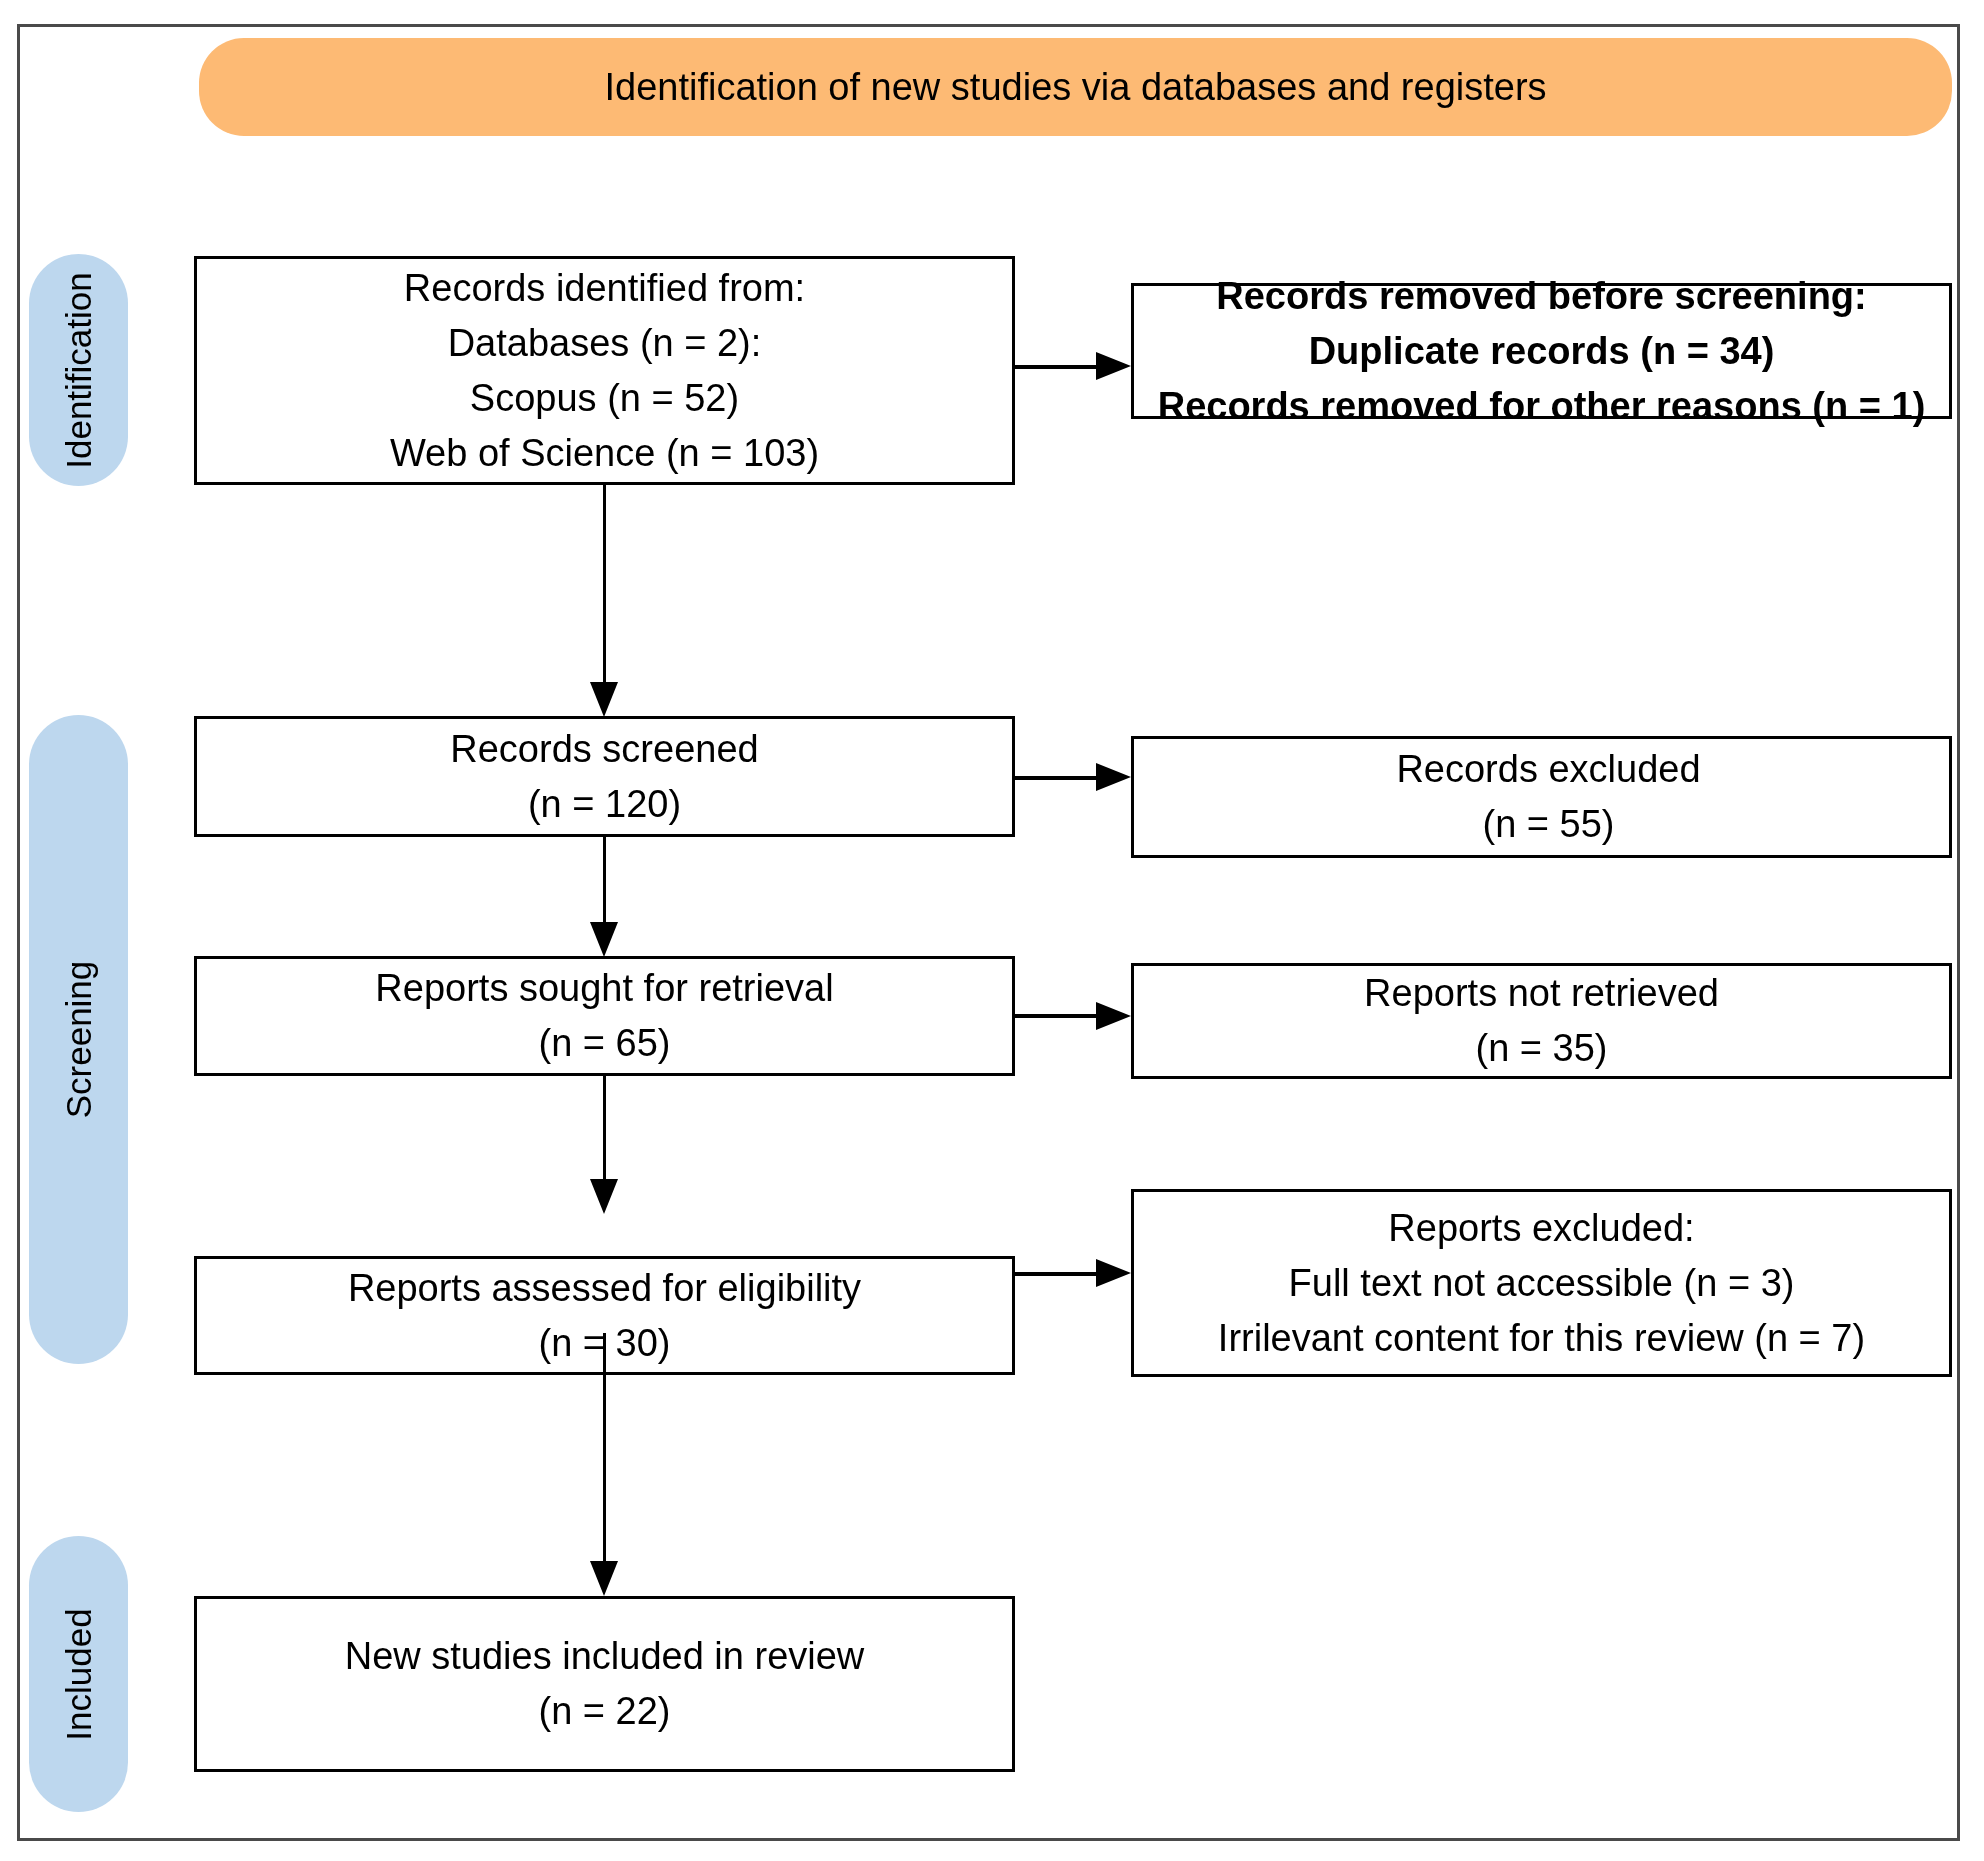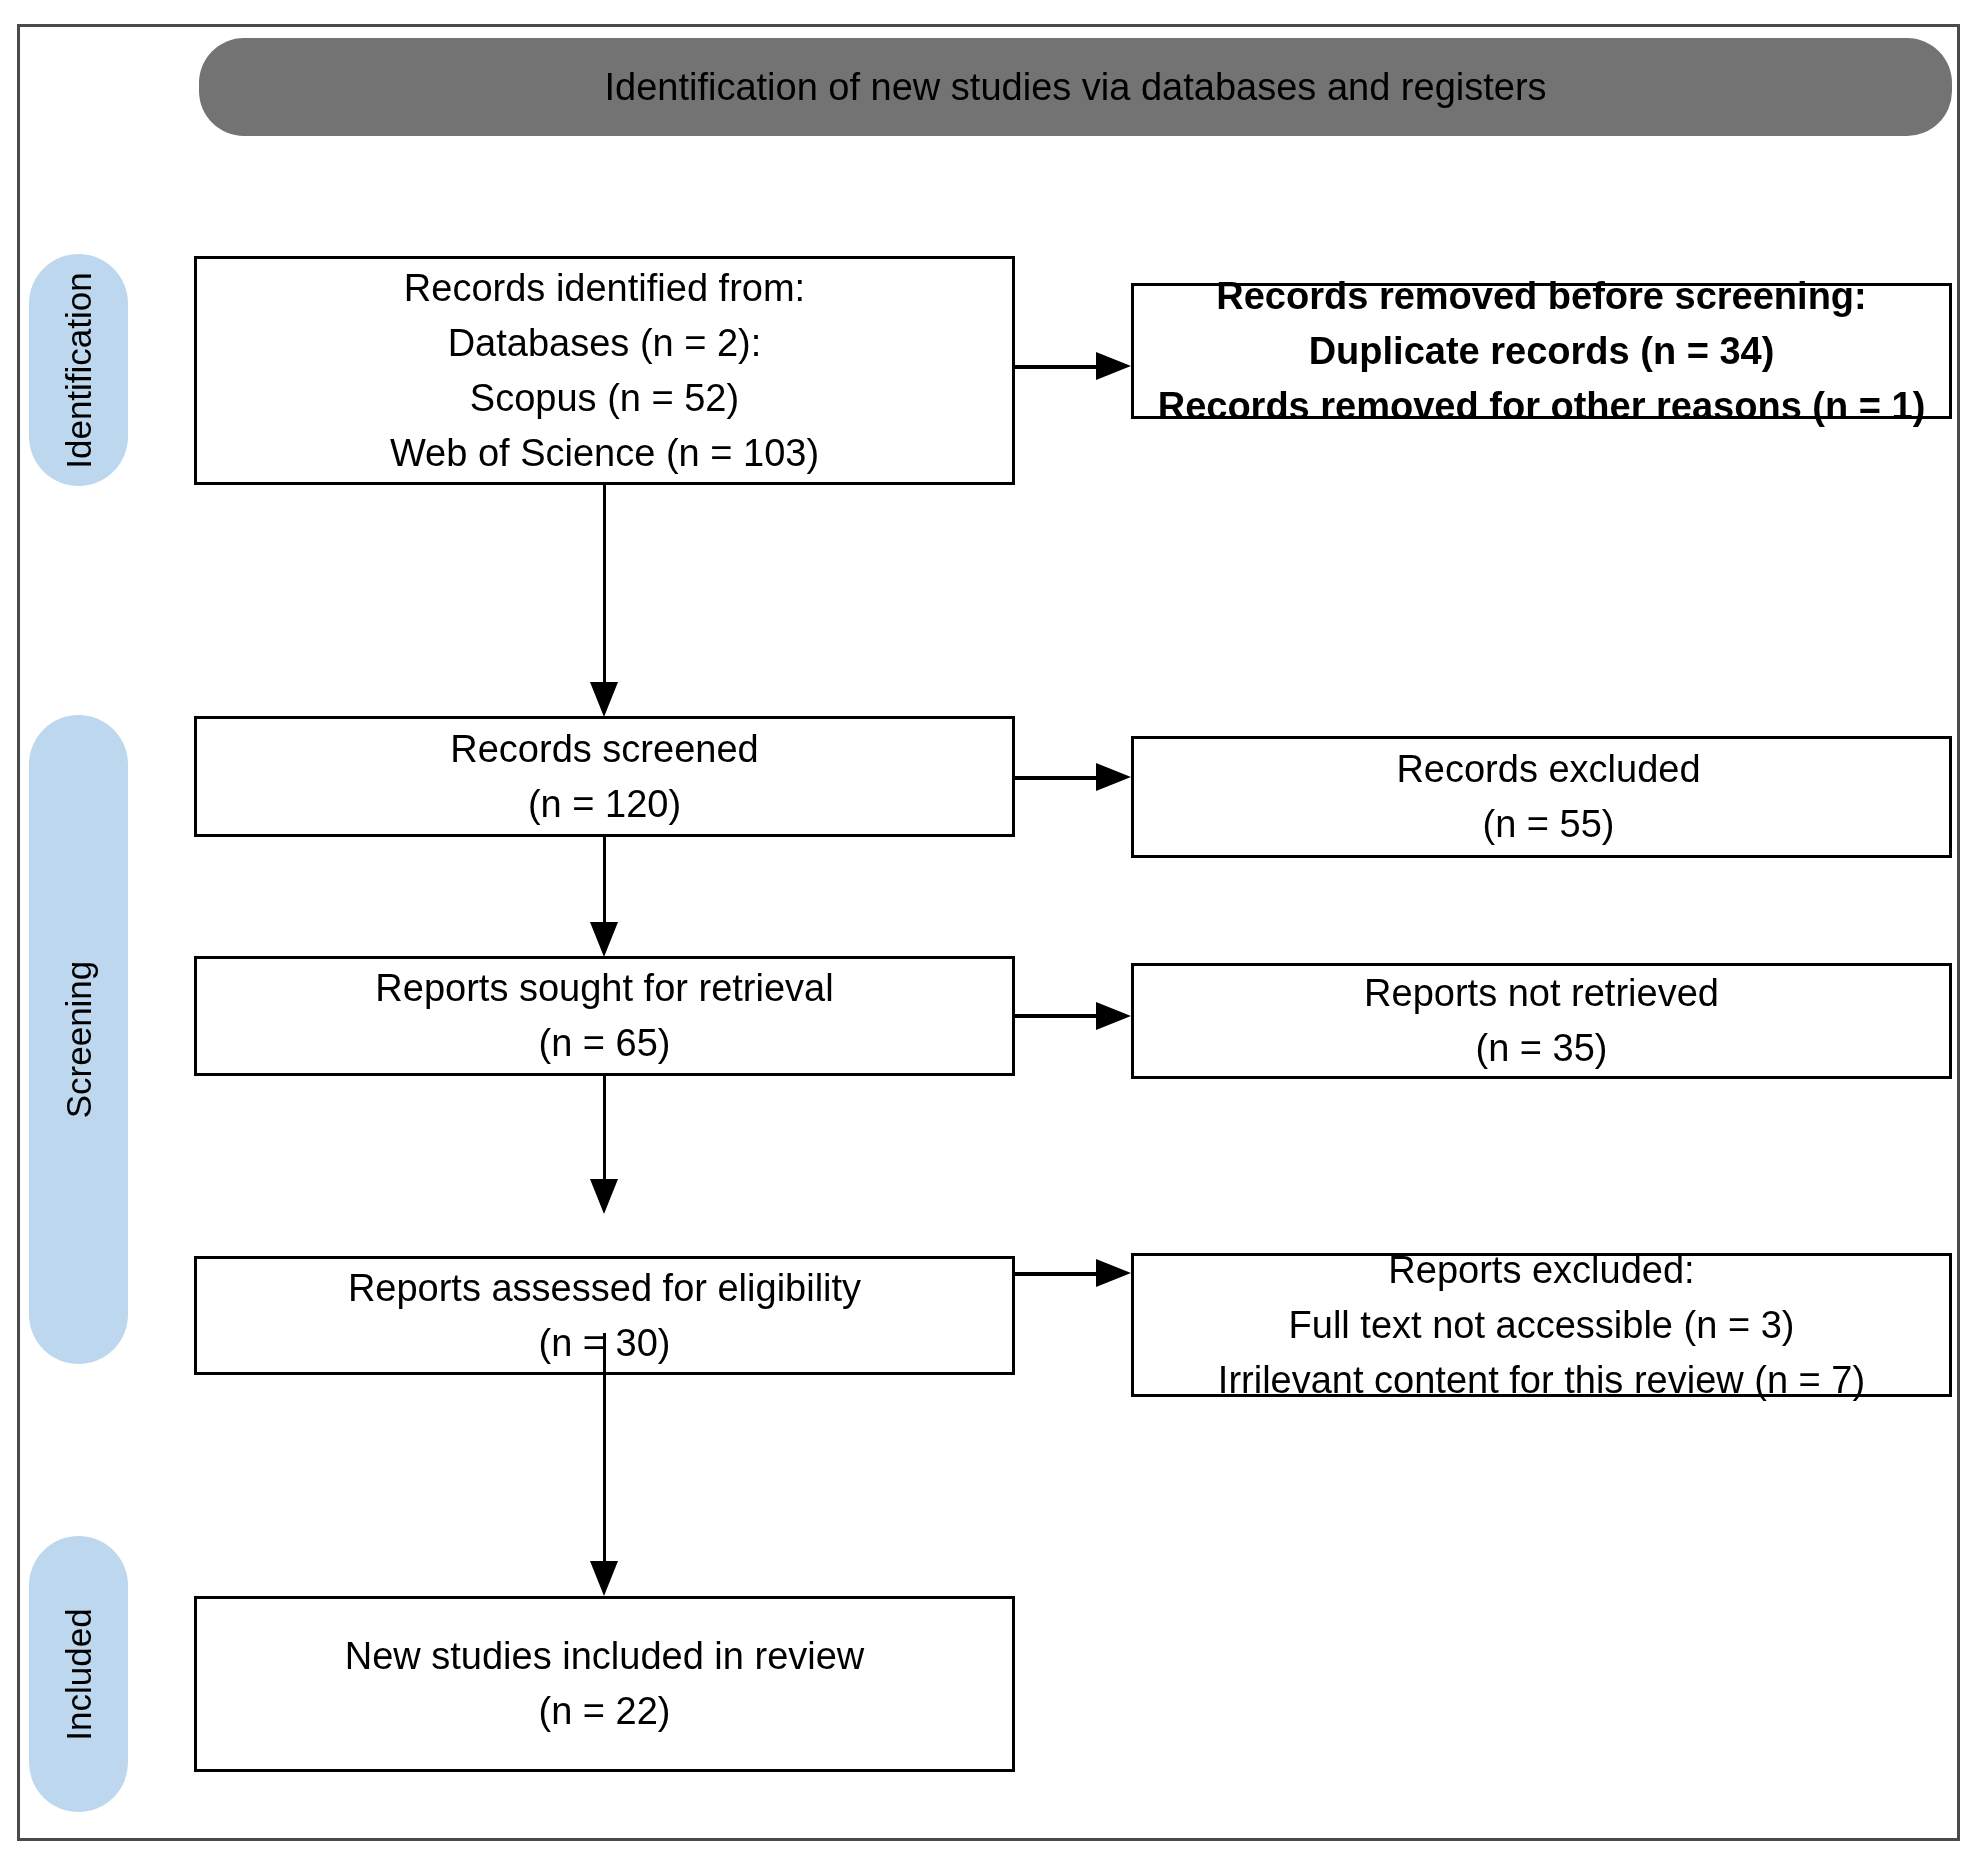--- a/index.html
+++ b/index.html
@@ -73,21 +73,21 @@
   }
   .col1 { left: 194px;  width: 821px; }
   .col2 { left: 1131px; width: 821px; }
   .box-records-identified    { top: 256px;  height: 229px; }
   .box-records-removed       { top: 283px;  height: 136px; font-weight: bold; }
   .box-records-screened      { top: 716px; height: 121px; }
   .box-records-excluded      { top: 736px; height: 122px; padding-left: 14px; }
   .box-reports-sought        { top: 956px; height: 120px; }
   .box-reports-not-retrieved { top: 963px; height: 116px; }
   .box-reports-assessed      { top: 1214px; height: 119px; margin-top: 42px; }
-  .box-reports-excluded      { top: 1253px; height: 144px; }
+  .box-reports-excluded      { top: 1189px; height: 188px; }
   .box-new-studies           { top: 1596px; height: 176px; }
   .vline {
     position: absolute;
     width: 3px;
     background: #000000;
   }
   .arrow-down {
     position: absolute;
     width: 0;
     height: 0;
@@ -127,21 +127,21 @@
   .h4 { left: 1014px; top: 1272px; width: 83px; }
   .b4 { left: 1096px; top: 1259px; }
 </style>
 </head>
 <body>
 
 <div class="canvas">
 
   <div class="frame"></div>
 
-  <div class="banner" style="background-color: #737373;">
+  <div class="banner" style="background-color: #fdba74;">
     <span>Identification of new studies via databases and registers</span>
   </div>
 
   <div class="pill pill-identification" style="background-color: rgb(189, 215, 238);">
     <span>Identification</span>
   </div>
   <div class="pill pill-screening" style="background-color: rgb(189, 215, 238);">
     <span>Screening</span>
   </div>
   <div class="pill pill-included" style="background-color: rgb(189, 215, 238);">

